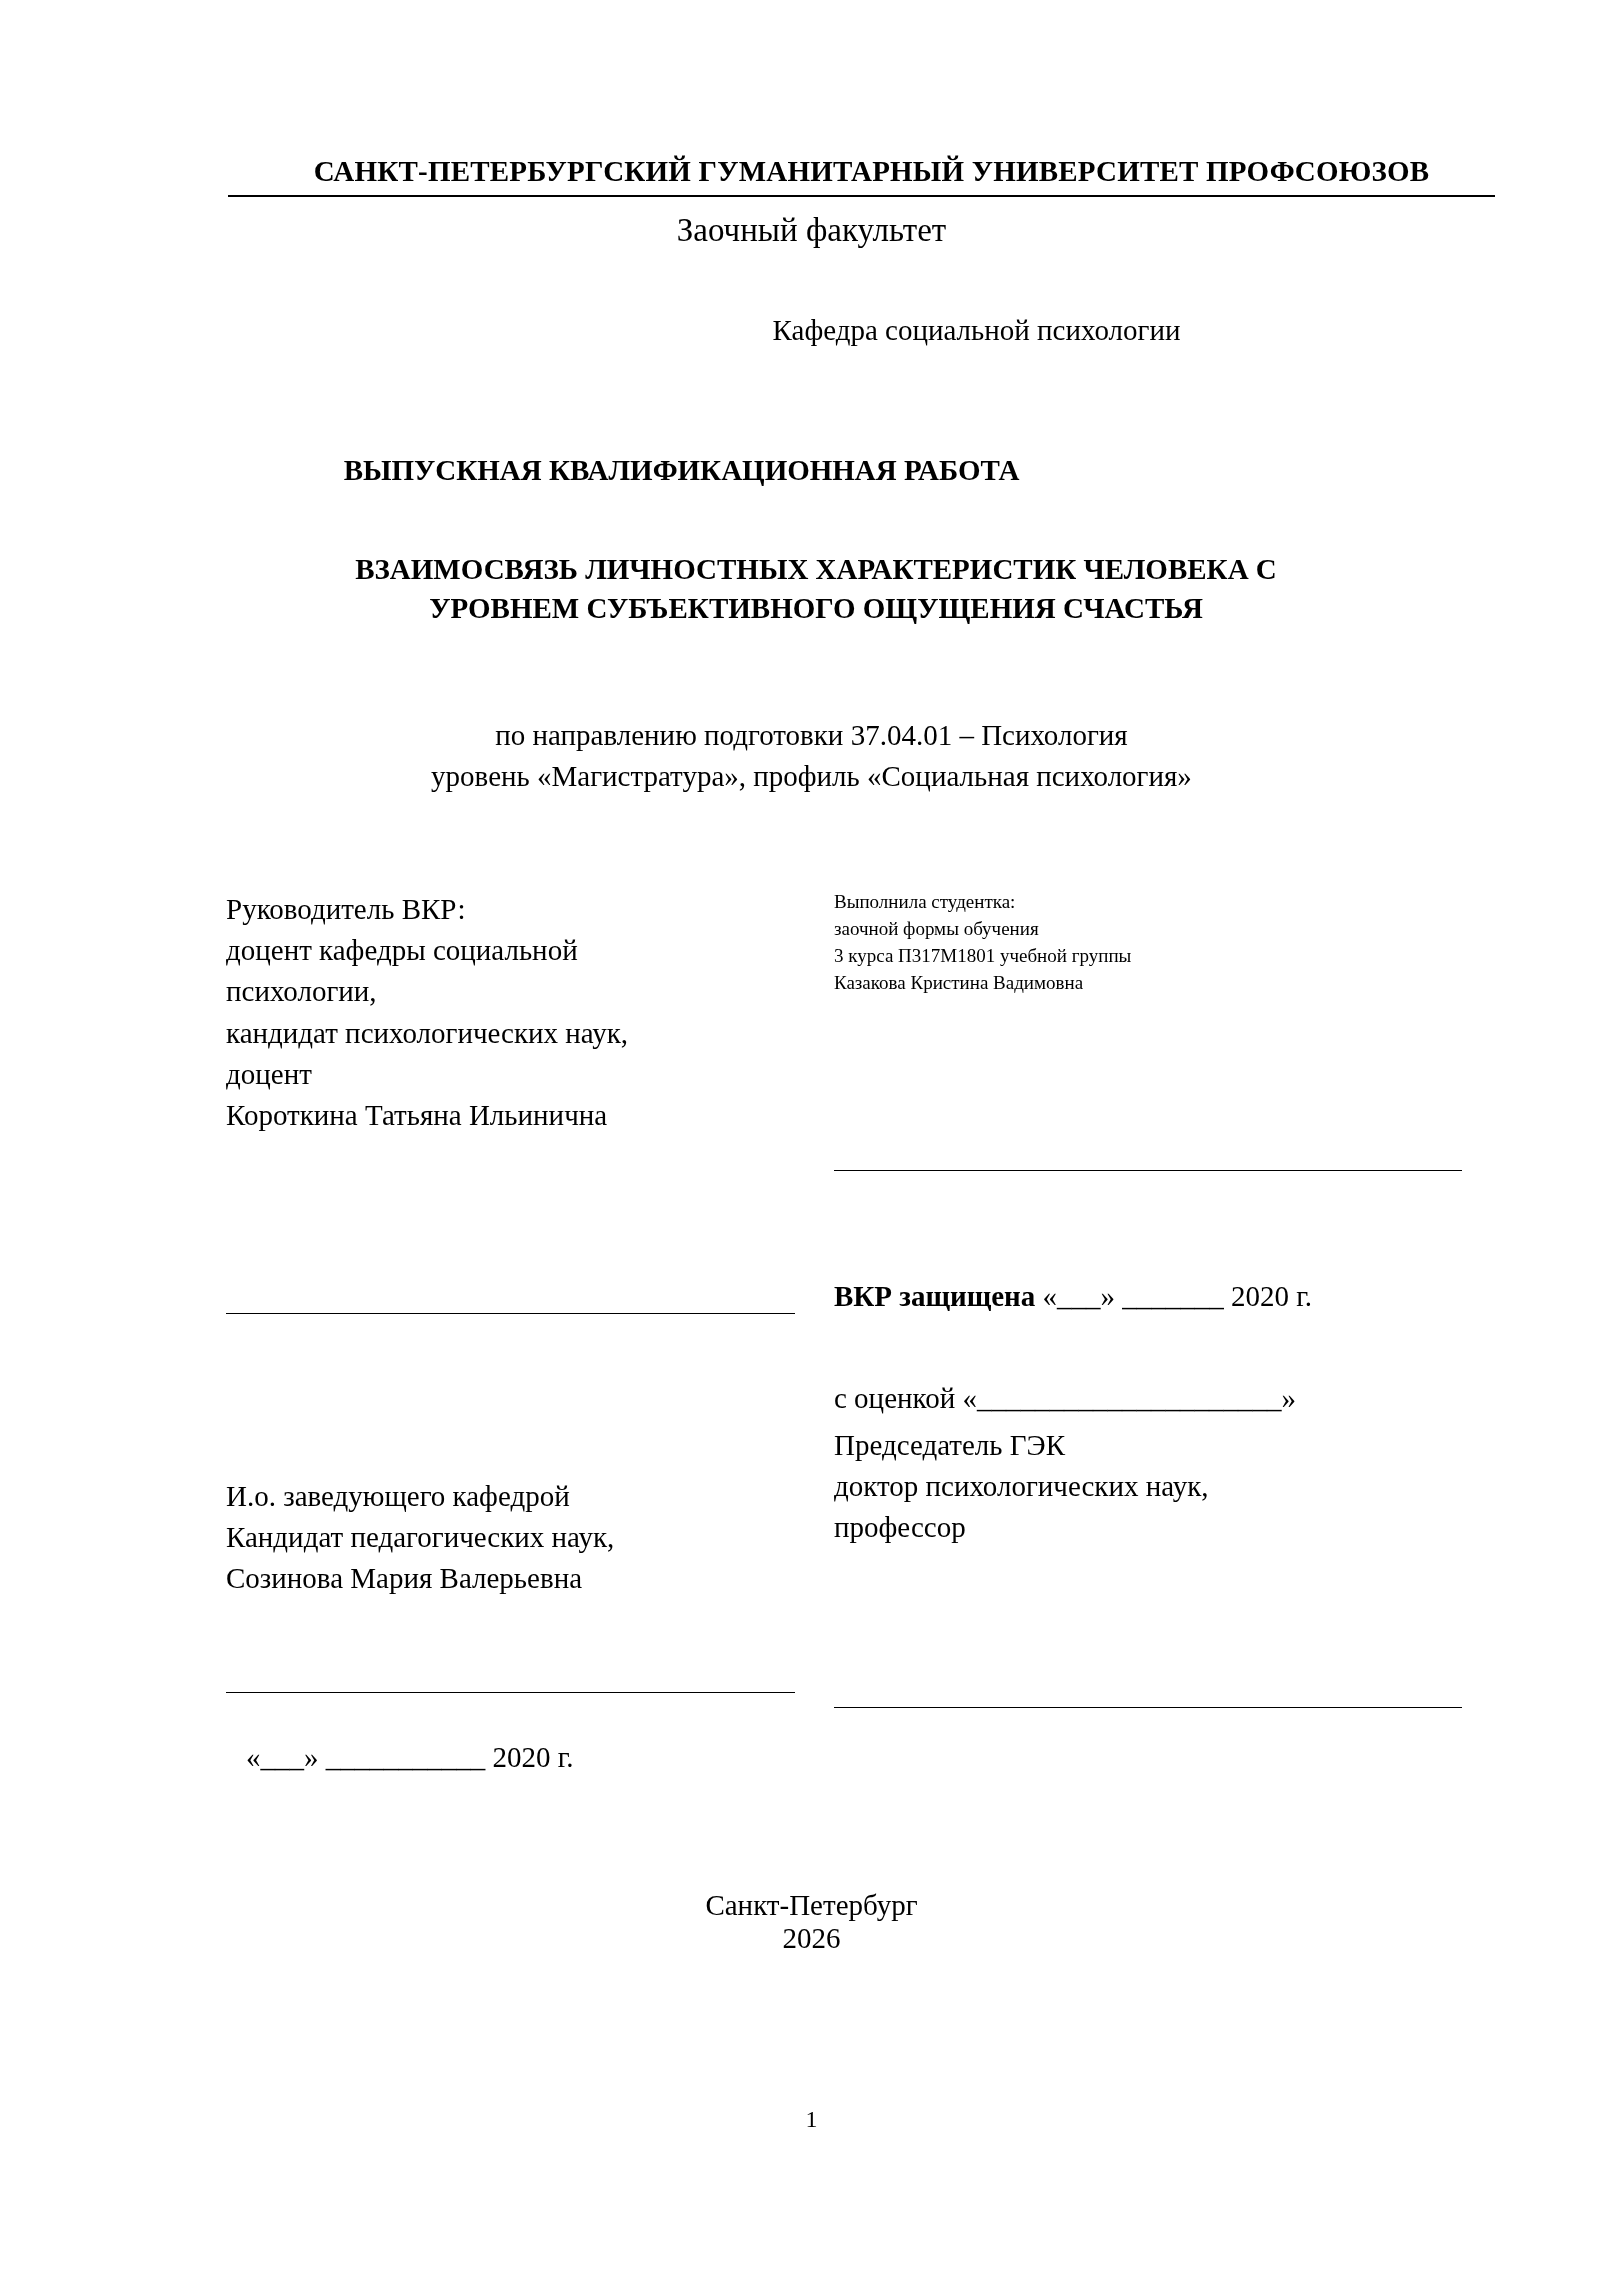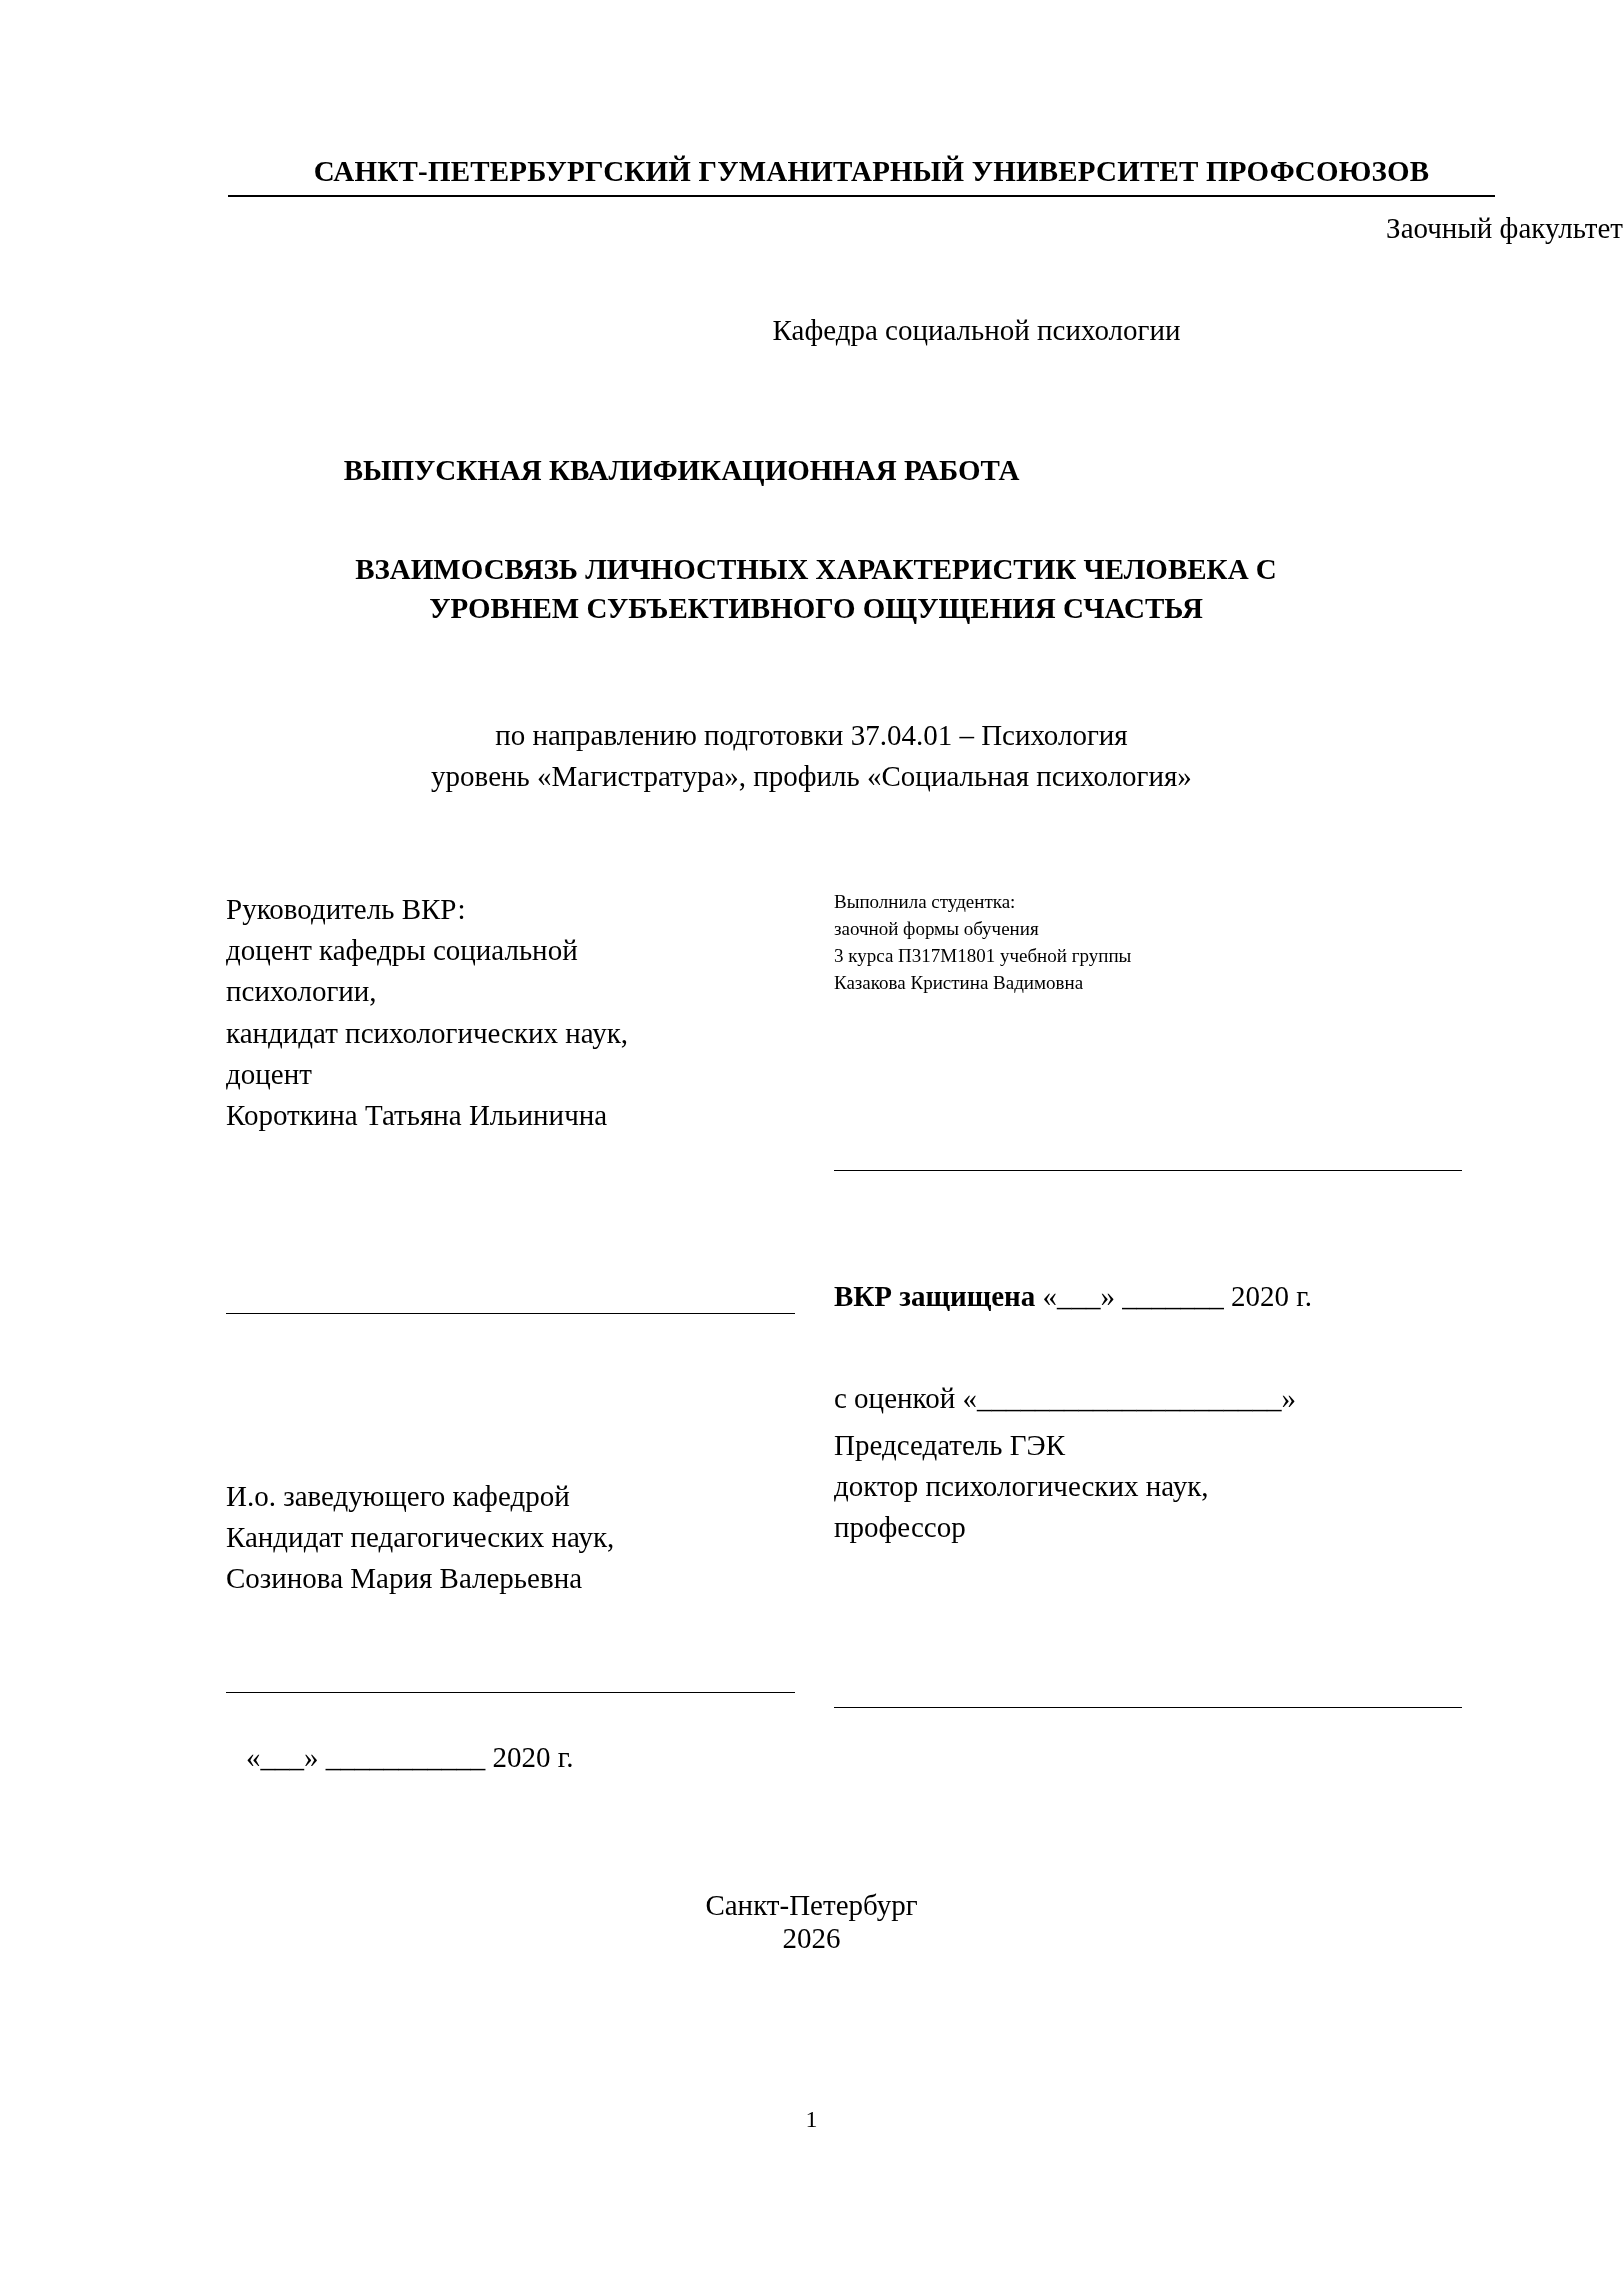--- a/index.html
+++ b/index.html
@@ -43,22 +43,22 @@
     margin-top: 7px;
     border-bottom: 2.4px solid #000;
     width: 1267px;
   }
 
   .faculty {
     position: absolute;
     top: 212px;
     left: 0;
     width: 1623px;
-    text-align: right;
-    font-size: 29px;
+    text-align: center;
+    font-size: 33px;
   }
 
   .department {
     position: absolute;
     top: 314px;
     left: 0;
     width: 1623px;
     text-align: center;
     font-size: 29px;
     padding-left: 330px;

